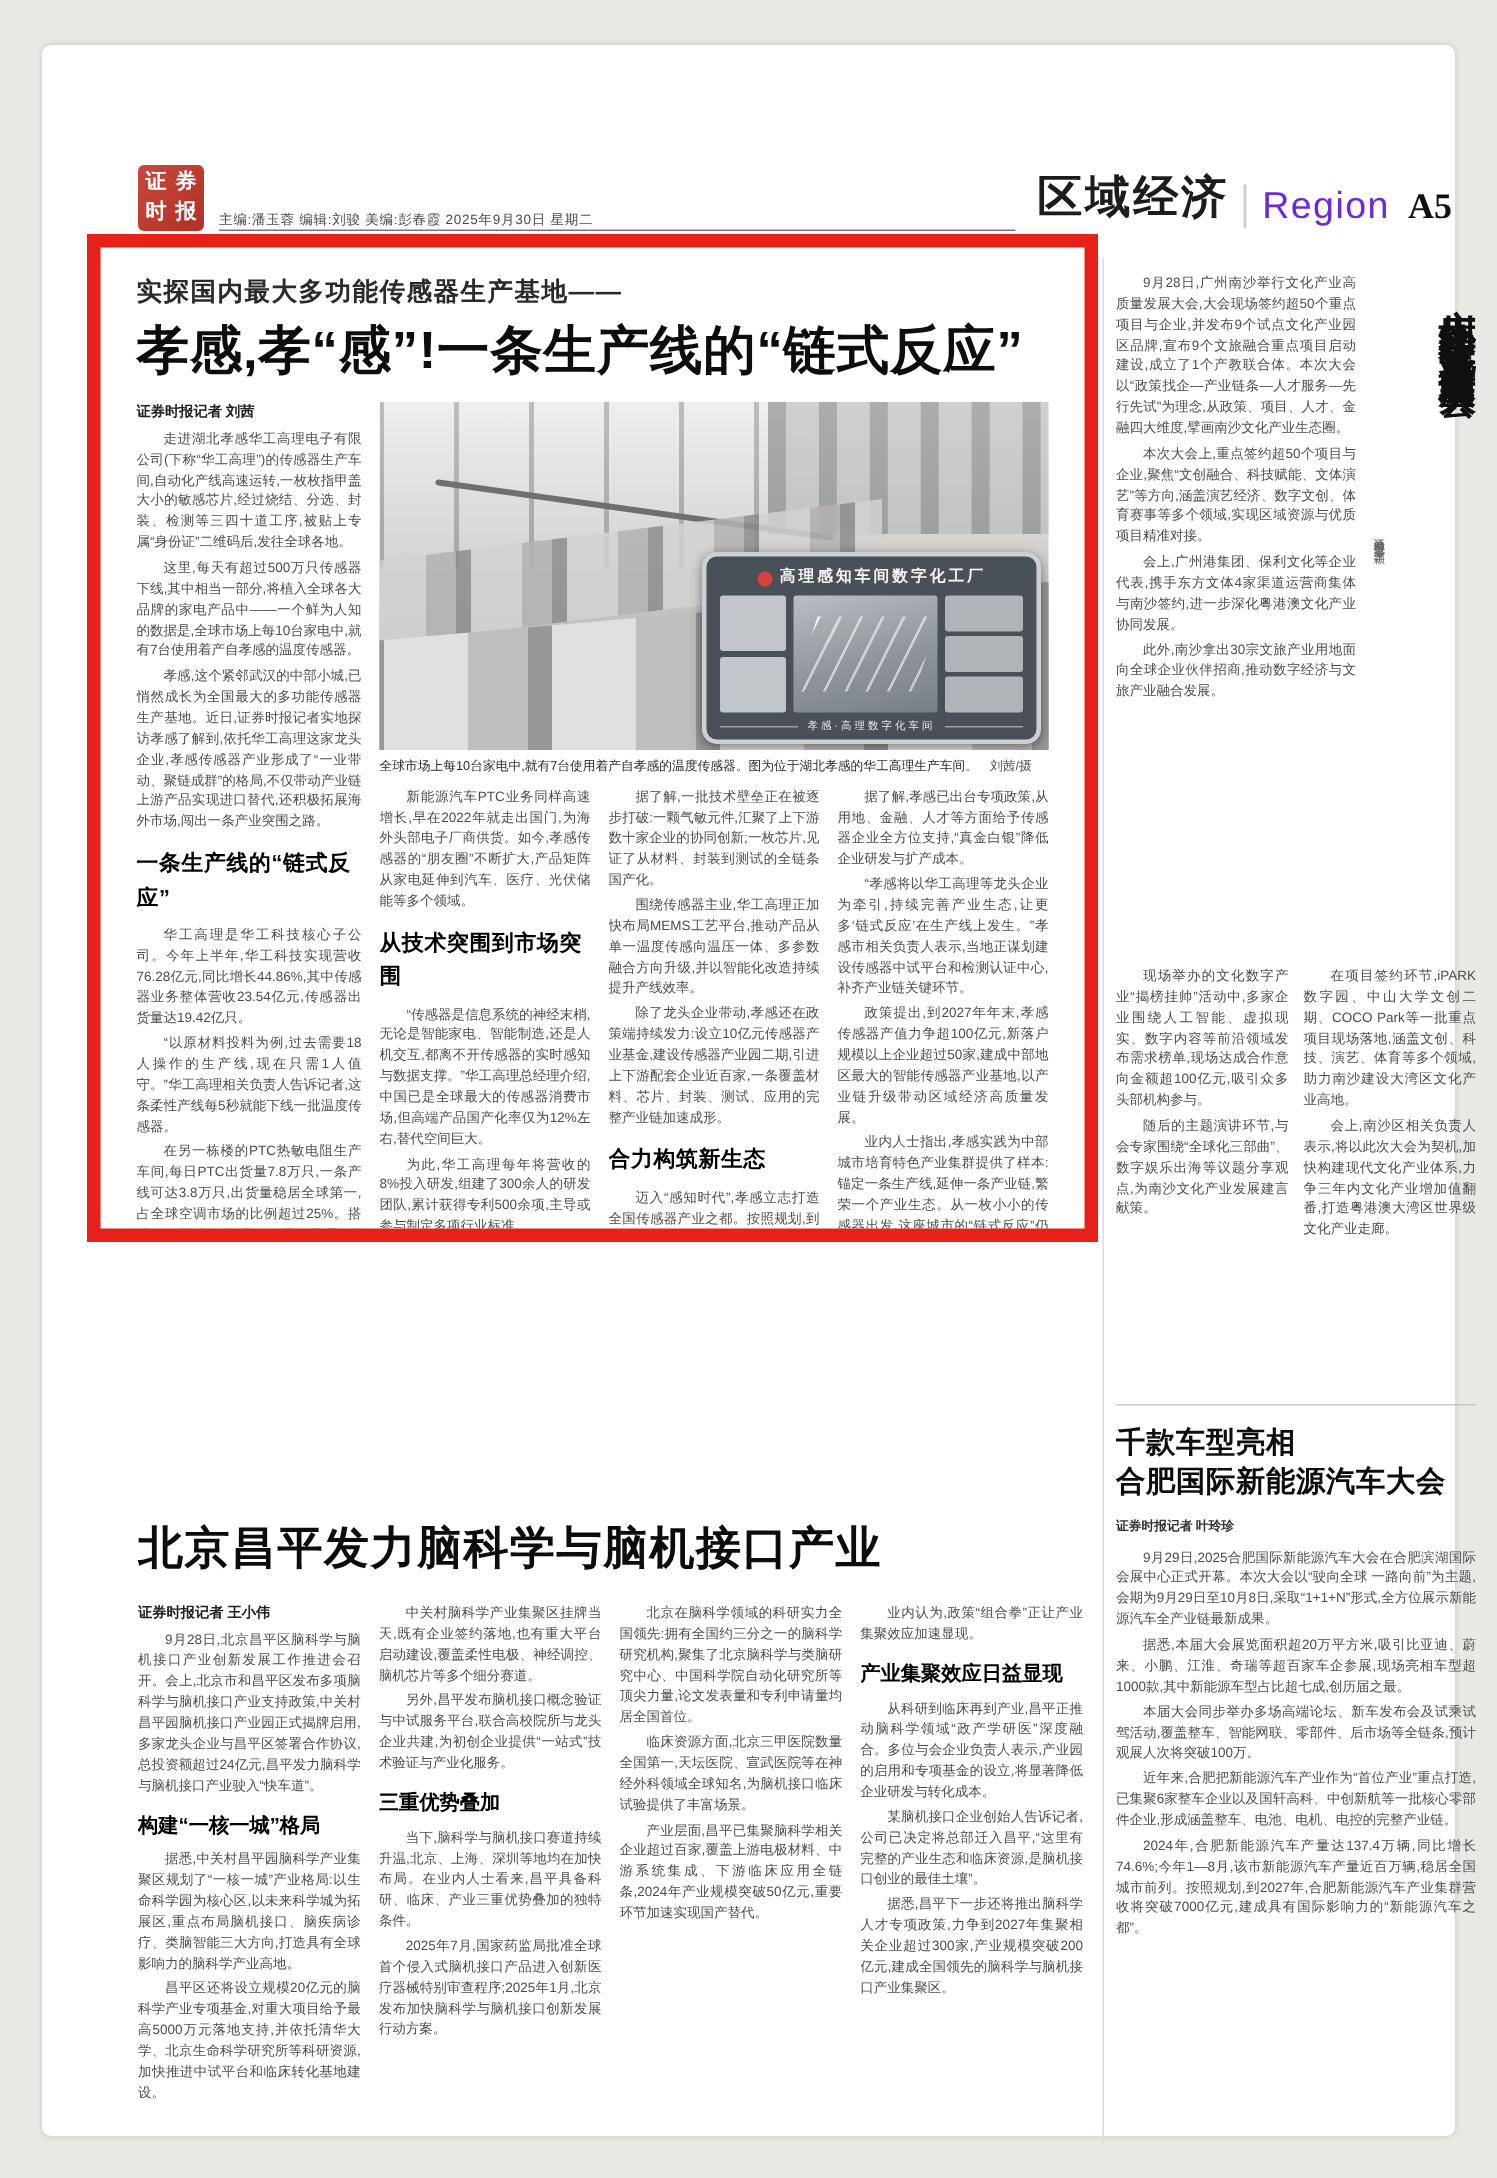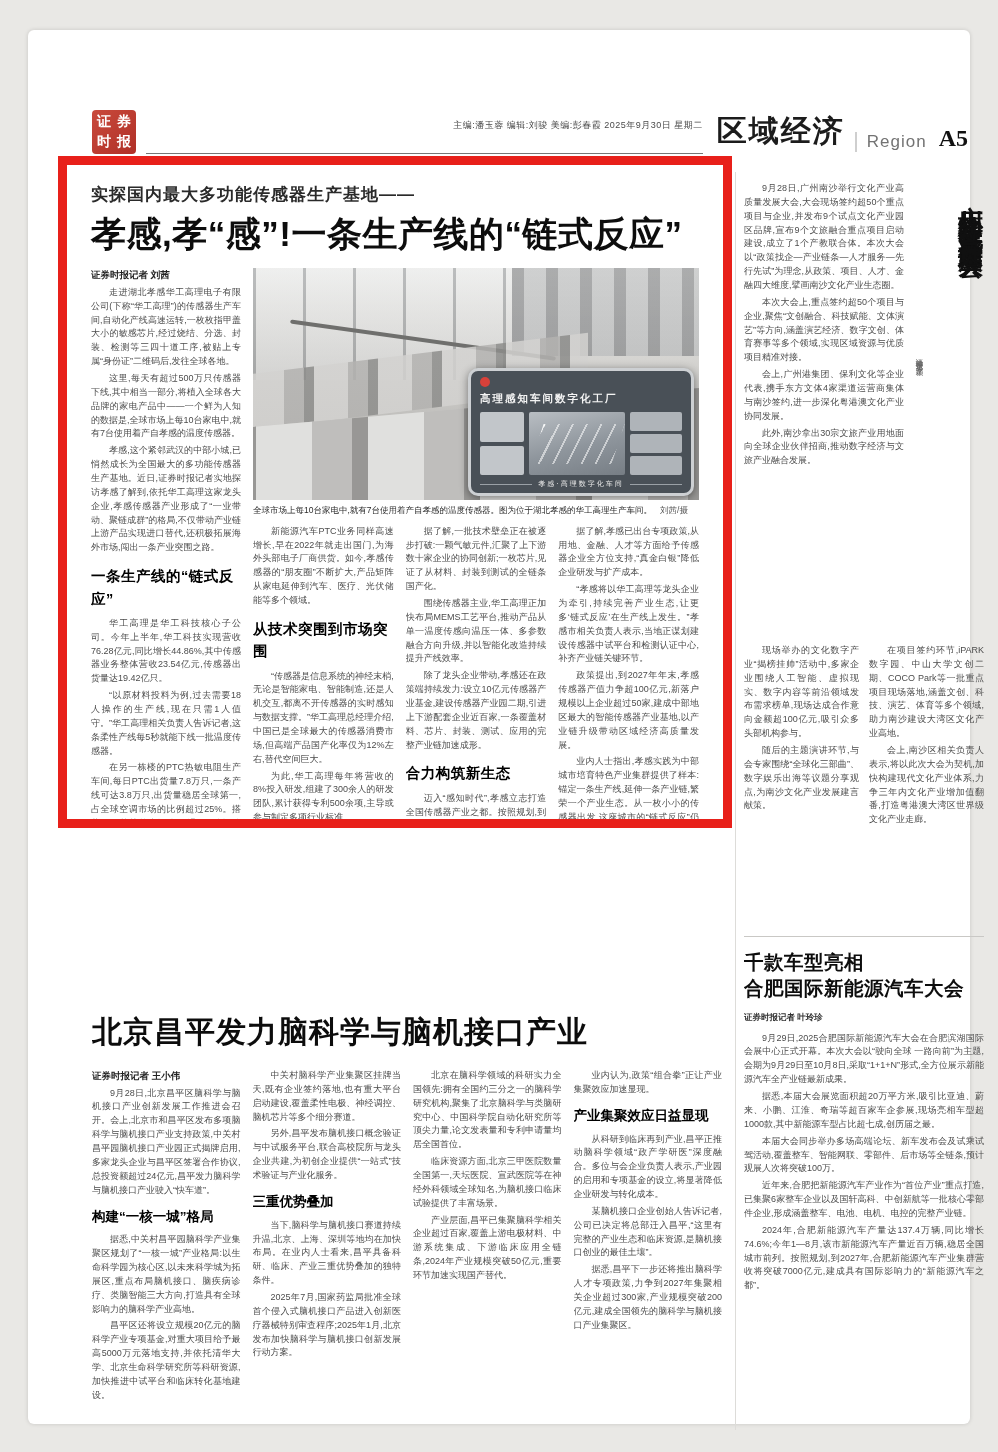--- a/index.html
+++ b/index.html
@@ -25,31 +25,31 @@
     width:44px; height:44px; background:#bf3a30; border-radius:4px;
     display:grid; grid-template-columns:1fr 1fr; grid-template-rows:1fr 1fr;
     padding:3px; gap:2px; margin-right:10px; flex:0 0 auto;
     background-image:linear-gradient(135deg,#c94a3c 0%,#b02f27 100%);
   }
   #seal span {
     color:#fff; font-family:"Liberation Serif", serif; font-weight:700;
     font-size:14px; line-height:17px; text-align:center;
   }
   #editors-wrap {
-    flex:1 1 auto; border-bottom:1.5px solid #777; padding-bottom:21px;
-    display:flex; align-items:flex-end;justify-content:flex-end;
+    flex:1 1 auto; border-bottom:1.5px solid #777; padding-bottom:0;
+    display:flex; align-items:flex-end;
   }
   #editors-line { font-size:9px; color:#4a4a4a; letter-spacing:.5px; }
   #section-block {
     flex:0 0 auto; display:flex; align-items:flex-end; padding-left:14px;
     padding-bottom:2px;
   }
   #section-cn { font-size:30px; font-weight:900; color:#1c1c1c; letter-spacing:2px; }
   #section-en {
-    font-size:17px; color:#737373; margin-left:10px; padding-left:10px;
+    font-size:25px; color:#6d28d9; margin-left:10px; padding-left:10px;
     border-left:2px solid #cfcfcf; letter-spacing:1px;
   }
   #page-no {
     font-size:24px; font-weight:700; color:#111; margin-left:12px;
     font-family:"Liberation Serif", serif;
   }
 
   
   #highlight-box {
     position:absolute; left:30px; top:126px; width:674px; height:672px;
@@ -96,21 +96,21 @@
     background:#6f6f6d; transform:rotate(8deg); border-radius:2px; }
 
   
   #inset {
     position:absolute; right:5px; bottom:4px; width:226px; height:128px;
     background:#49505７; background-color:#495057;
     border:3px solid #cdd0d3; border-radius:10px;
     box-shadow:0 2px 8px rgba(0,0,0,.45);
     padding:6px 9px 4px; display:flex; flex-direction:column;
   }
-  .inset-title-row { display:flex; align-items:flex-start; justify-content:center; gap:5px;flex-direction:column; }
+  .inset-title-row { display:flex; align-items:flex-end; justify-content:center; gap:5px; }
   .inset-logo { width:10px; height:10px; border-radius:50%; background:#d8413a; flex:0 0 auto; }
   .inset-title { color:#f4f4f4; font-size:10.5px; font-weight:700; letter-spacing:2px; white-space:nowrap; }
   .inset-grid { display:flex; gap:5px; margin-top:6px; flex:1 1 auto; }
   .ig-a { flex:0 0 44px; display:flex; flex-direction:column; gap:4px; }
   .ig-a div { flex:1; background:rgba(225,228,231,.8); border-radius:2px; }
   .ig-b { flex:1 1 auto; background:linear-gradient(165deg,#b9bec3 0%,#8e959c 55%,#777e85 100%);
     border-radius:2px; position:relative; overflow:hidden; }
   .ig-b:after { content:""; position:absolute; left:8%; top:18%; width:84%; height:64%;
     background:linear-gradient(100deg, rgba(255,255,255,.75) 0 2px, transparent 2px 14px) ,
                repeating-linear-gradient(100deg, rgba(255,255,255,.55) 0 2px, transparent 2px 14px);

